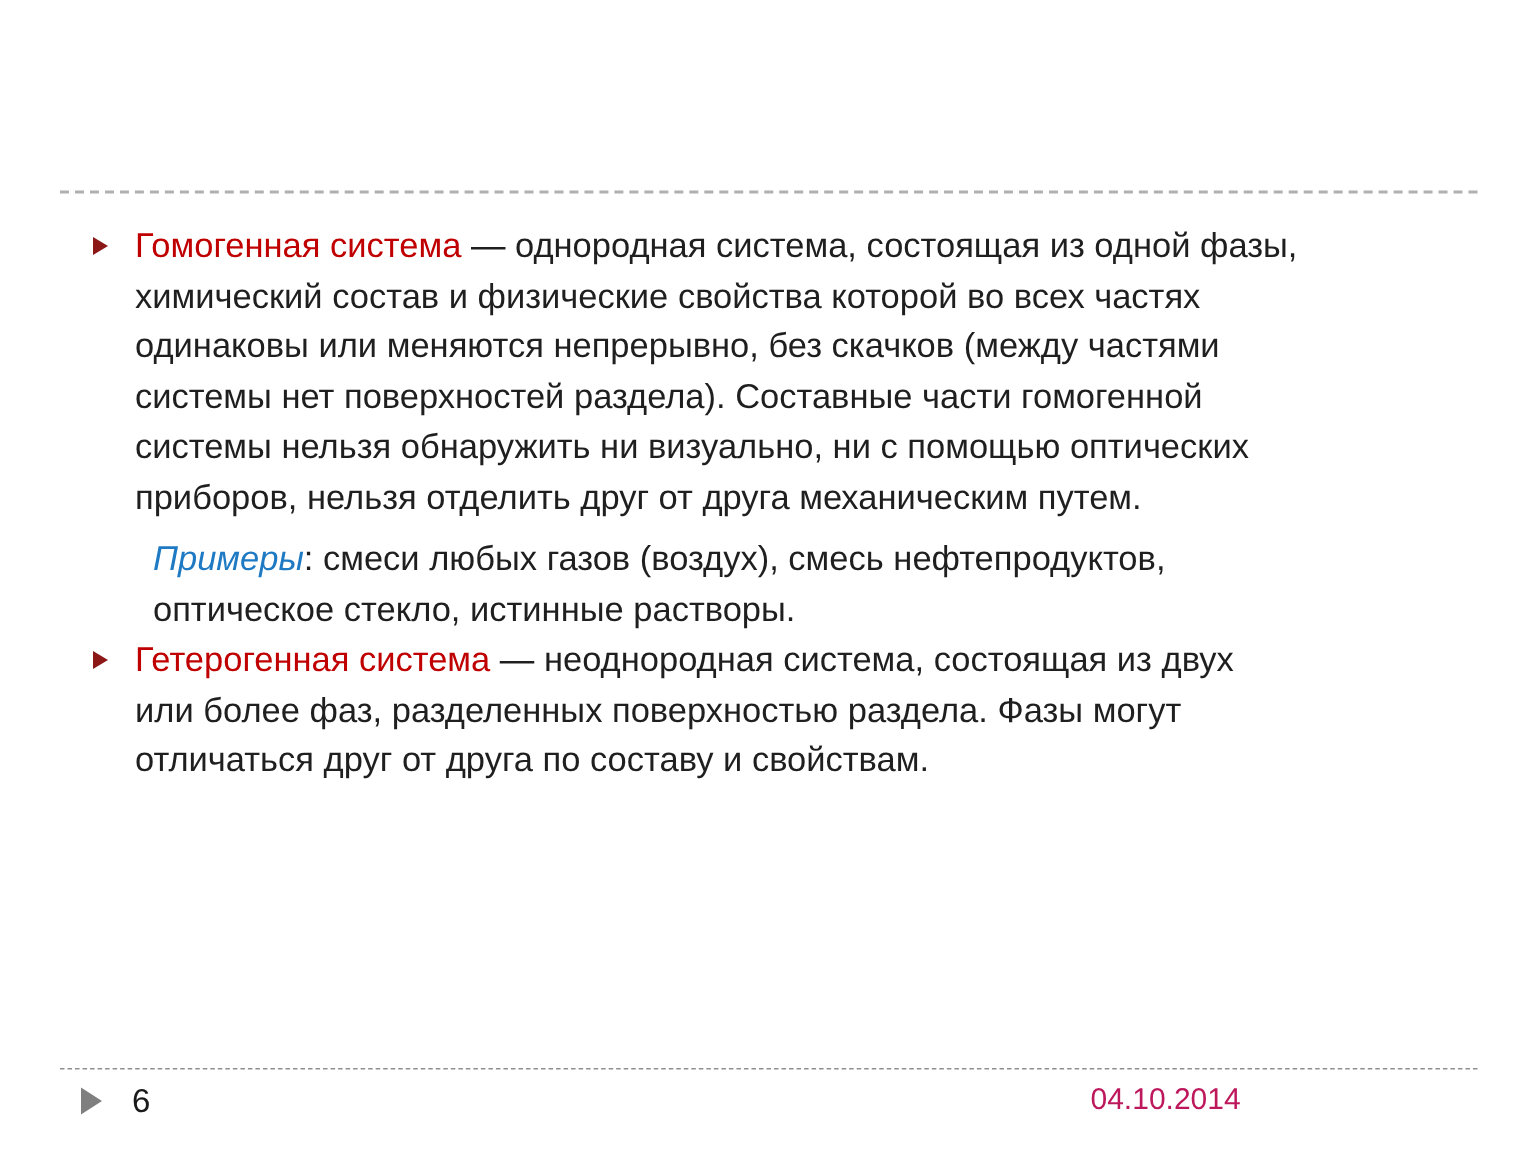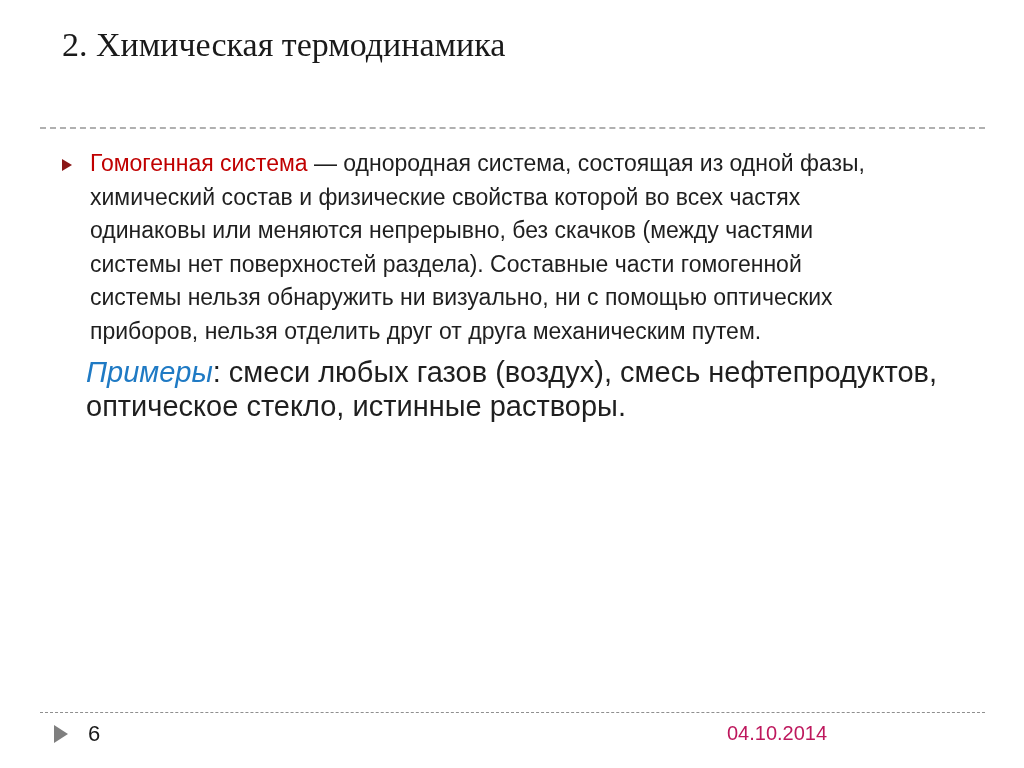--- a/index.html
+++ b/index.html
@@ -33,21 +33,21 @@
     border-left: 10px solid #8b1717;
     border-top: 6.5px solid transparent;
     border-bottom: 6.5px solid transparent;
   }
   .bullet-text {
     flex: 1; font-size: 23px; line-height: 33.5px;
     white-space: pre-line; color: #1f1f1f;
   }
   .bullet-heading { color: #c00000; }
   .examples-para {
-    margin: 8px 0 0 24px; font-size: 29px; line-height: 33.5px;
+    margin: 8px 0 0 40px; font-size: 23px; line-height: 33.5px;
     white-space: pre-line; color: #1f1f1f;
   }
   .examples-label { color: #1f7ac4; font-style: italic; }
 
   
   .rule-bottom {
     position: absolute; left: 40px; right: 39px; top: 712px;
     border-top: 1px dashed #8f8f8f; height: 0;
   }
   .footer-page {
@@ -65,39 +65,44 @@
     position: absolute; left: 727px; top: 722px;
     font-size: 20px; color: #be185d;
   }
 </style>
 </head>
 <body>
 
 <div class="slide">
 
   <div class="title">
-    <div>2. Химическая термодинамика</div>
   </div>
 
   <div class="rule-top"></div>
 
   <div class="content">
 
     <div class="bullet-row">
       <div class="marker-cell"><span class="tri"></span></div>
       <div class="bullet-text"><span class="bullet-heading">Гомогенная система</span><span> — однородная система, состоящая из одной фазы,
 химический состав и физические свойства которой во всех частях
 одинаковы или меняются непрерывно, без скачков (между частями
 системы нет поверхностей раздела). Составные части гомогенной
 системы нельзя обнаружить ни визуально, ни с помощью оптических
 приборов, нельзя отделить друг от друга механическим путем.</span></div>
     </div>
     <div class="examples-para"><span class="examples-label">Примеры</span><span>: смеси любых газов (воздух), смесь нефтепродуктов,
 оптическое стекло, истинные растворы.</span></div>
 
+    <div class="bullet-row">
+      <div class="marker-cell"><span class="tri"></span></div>
+      <div class="bullet-text"><span class="bullet-heading">Гетерогенная система</span><span>  — неоднородная система, состоящая из двух
+или более фаз, разделенных поверхностью раздела. Фазы могут
+отличаться друг от друга по составу и свойствам.</span></div>
+    </div>
 
   </div>
 
   <div class="rule-bottom"></div>
 
   <div class="footer-page">
     <span class="tri-footer"></span>
     <span class="page-number">6</span>
   </div>
 

